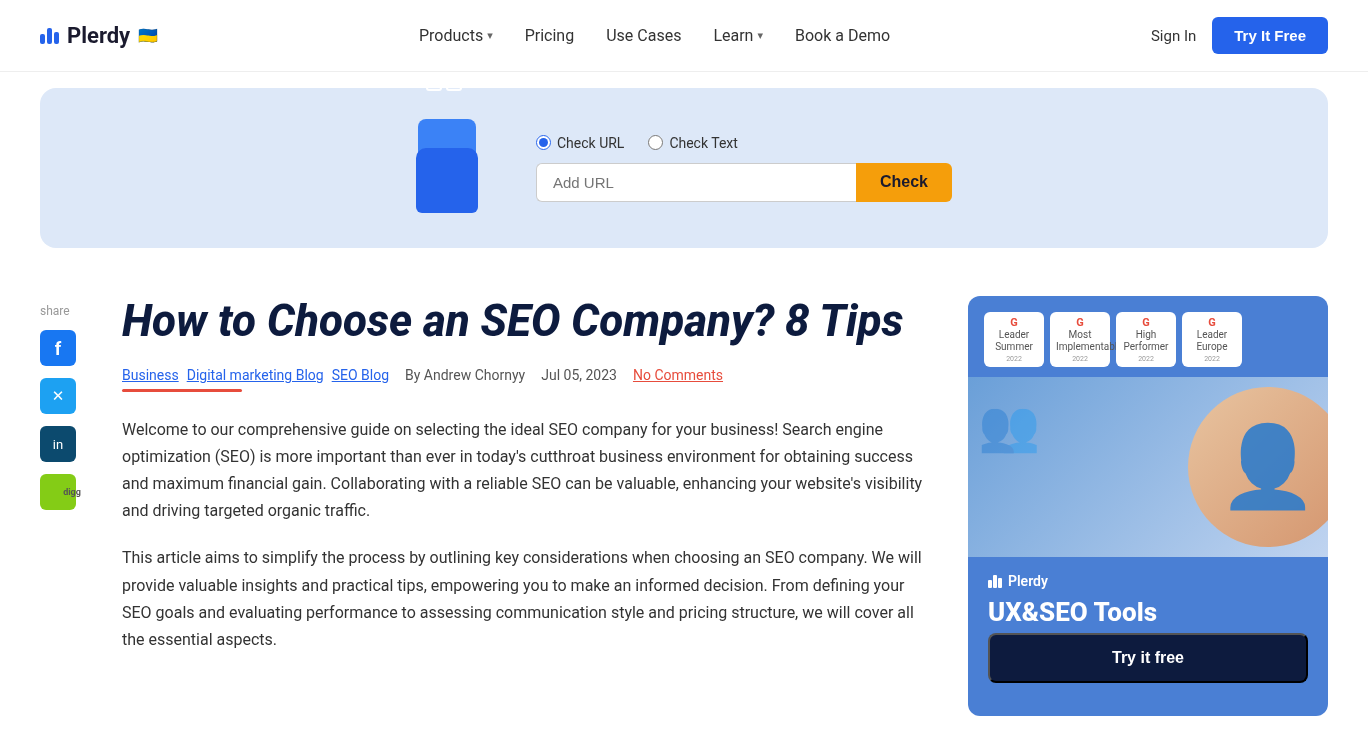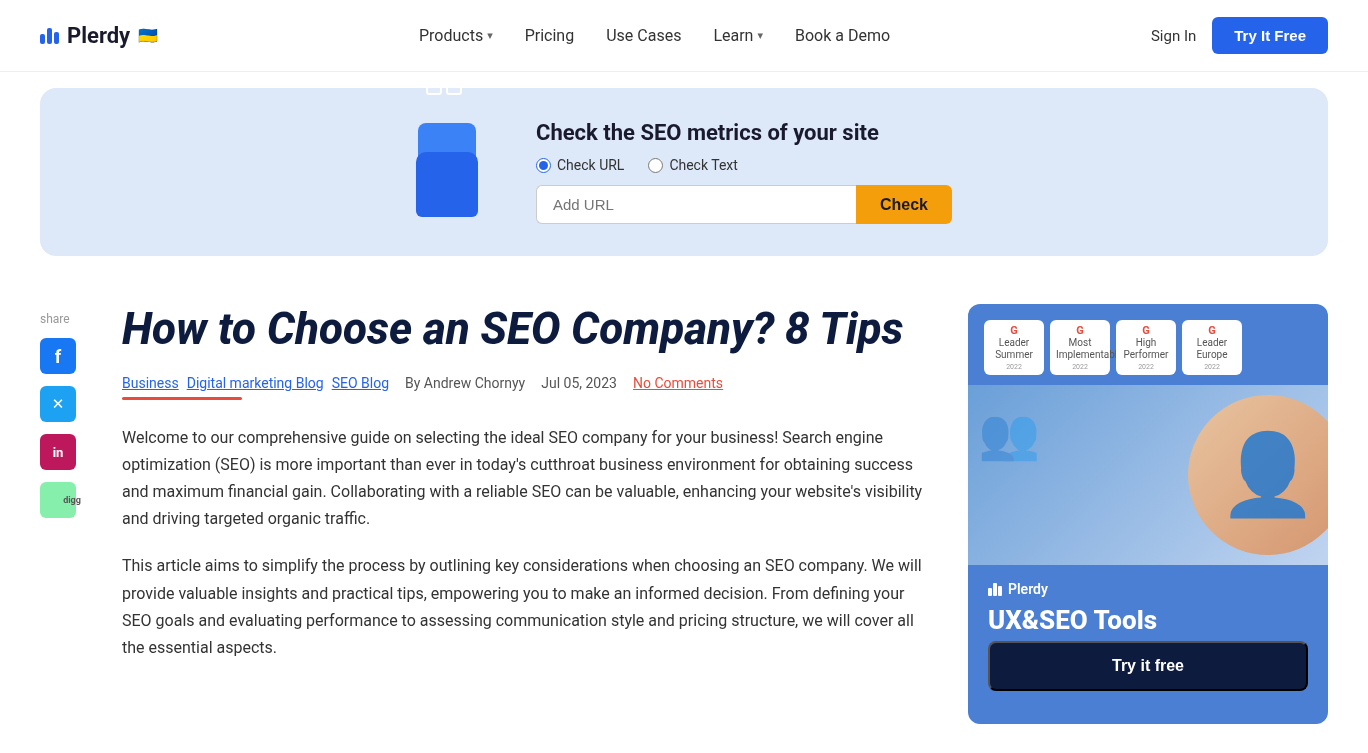--- a/index.html
+++ b/index.html
@@ -88,22 +88,22 @@
       display: flex; flex-direction: column; align-items: flex-start; gap: 12px;
       width: 50px; flex-shrink: 0; padding-top: 8px;
     }
     .share-label { font-size: 12px; color: #999; }
     .share-icon {
       width: 36px; height: 36px; border-radius: 6px; display: flex;
       align-items: center; justify-content: center; cursor: pointer;
     }
     .share-icon.facebook { background: #1877f2; color: #fff; font-weight: 700; font-size: 18px; }
     .share-icon.twitter { background: #1da1f2; color: #fff; font-size: 15px; }
-    .share-icon.linkedin { background: #be185d; color: #fff; font-size: 13px; font-weight: 700; }
-    .share-icon.digg { background: #86efac; color: #555; font-size: 11px; font-weight: 700; padding-left: 28px; }
+    .share-icon.linkedin { background: #0c4a6e; color: #fff; font-size: 13px; font-weight: 400; }
+    .share-icon.digg { background: #84cc16; color: #555; font-size: 11px; font-weight: 700; padding-left: 28px; }
 
     
     .article-content { flex: 1; max-width: 870px; }
     .article-title {
       font-size: 44px; font-weight: 800; color: #0d1b3e; line-height: 1.15;
       margin-bottom: 20px;
       font-style: italic;
     }
     .article-meta {
       display: flex; align-items: center; gap: 16px; margin-bottom: 6px; flex-wrap: wrap;
@@ -213,21 +213,20 @@
     <div class="mascot-head">
       <div class="mascot-glasses">
         <div class="glass"></div>
         <div class="glass"></div>
       </div>
     </div>
     <div class="mascot-body"></div>
   </div>
 
   <div class="banner-content">
-    <div class="banner-title">Check the SEO metrics of your site</div>
     <div class="banner-radios">
       <label class="radio-label">
         <input type="radio" name="check-type" checked="" style="">
         <span>Check URL</span>
       </label>
       <label class="radio-label">
         <input type="radio" name="check-type" style="">
         <span>Check Text</span>
       </label>
     </div>

